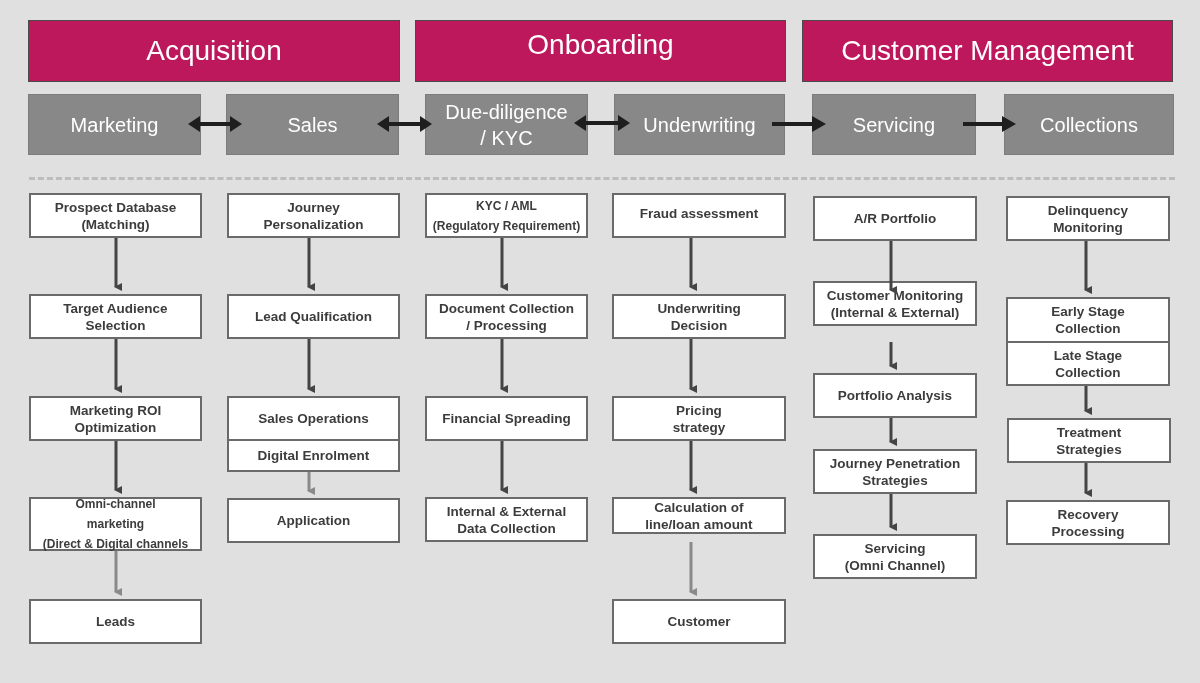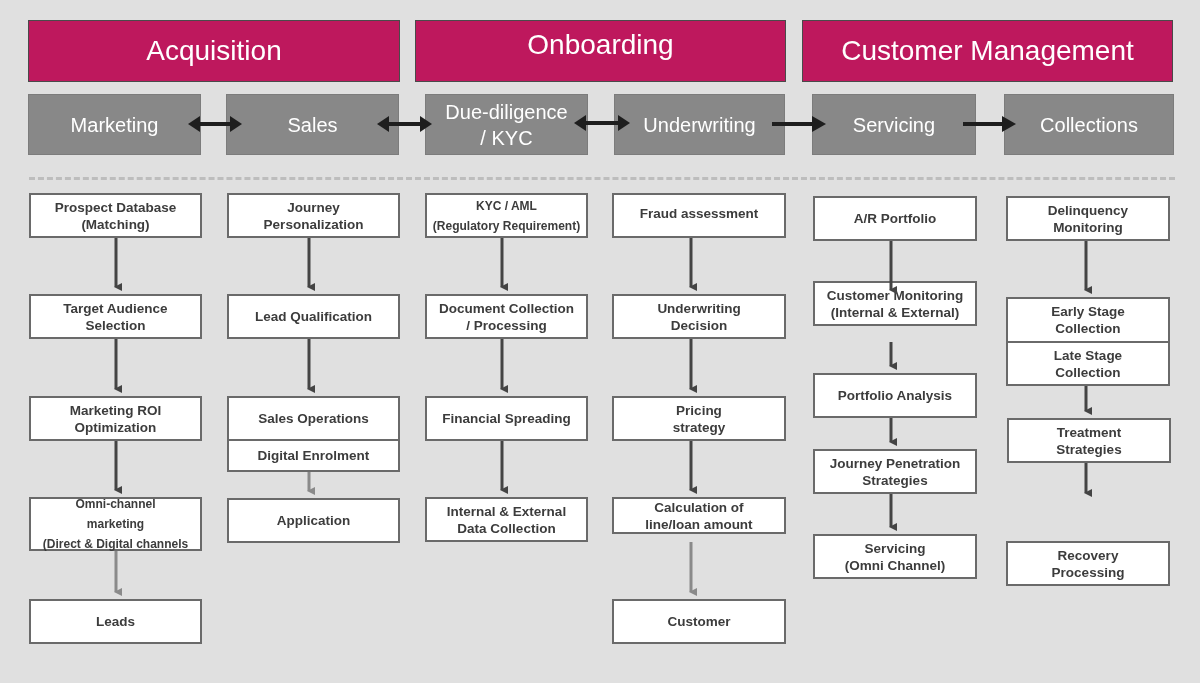--- a/index.html
+++ b/index.html
@@ -73,21 +73,21 @@
 (Omni Channel)</div>
 
 <div class="box" style="left:1006px;top:196px;width:164px;height:45px;">Delinquency
 Monitoring</div>
 <div class="box" style="left:1006px;top:297px;width:164px;height:46px;">Early Stage
 Collection</div>
 <div class="box" style="left:1006px;top:341px;width:164px;height:45px;">Late Stage
 Collection</div>
 <div class="box" style="left:1007px;top:418px;width:164px;height:45px;">Treatment
 Strategies</div>
-<div class="box" style="left:1006px;top:500px;width:164px;height:45px;margin-top:41px;">Recovery
+<div class="box" style="left:1006px;top:500px;width:164px;height:45px;">Recovery
 Processing</div>
 
 <svg class="conn" width="1200" height="683">
   <defs>
     <marker id="ahd" markerWidth="8" markerHeight="8" refX="4" refY="6" orient="auto" markerUnits="userSpaceOnUse" viewBox="0 0 8 8">
       <path d="M0,0 L8,0 L4,8 z" fill="#444"></path>
     </marker>
     <marker id="ahl" markerWidth="8" markerHeight="8" refX="4" refY="6" orient="auto" markerUnits="userSpaceOnUse" viewBox="0 0 8 8">
       <path d="M0,0 L8,0 L4,8 z" fill="#8a8a8a"></path>
     </marker>

